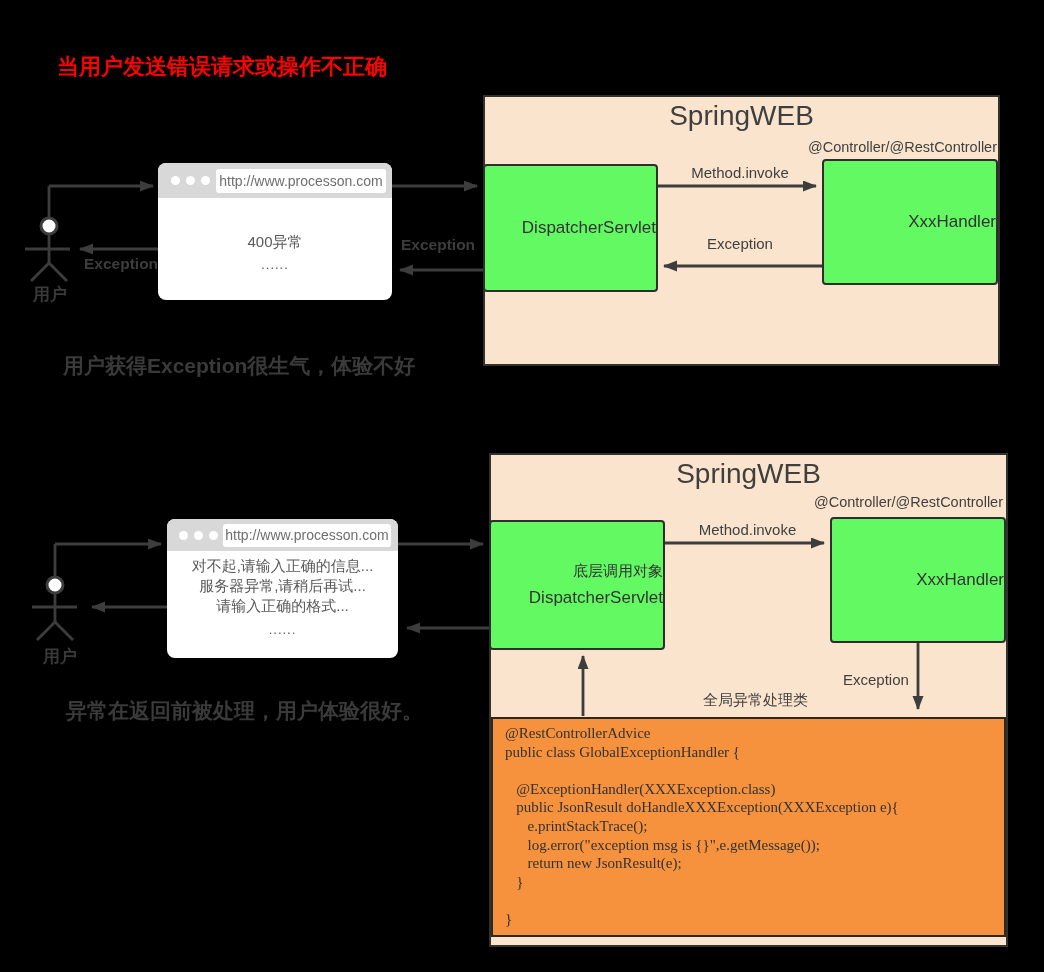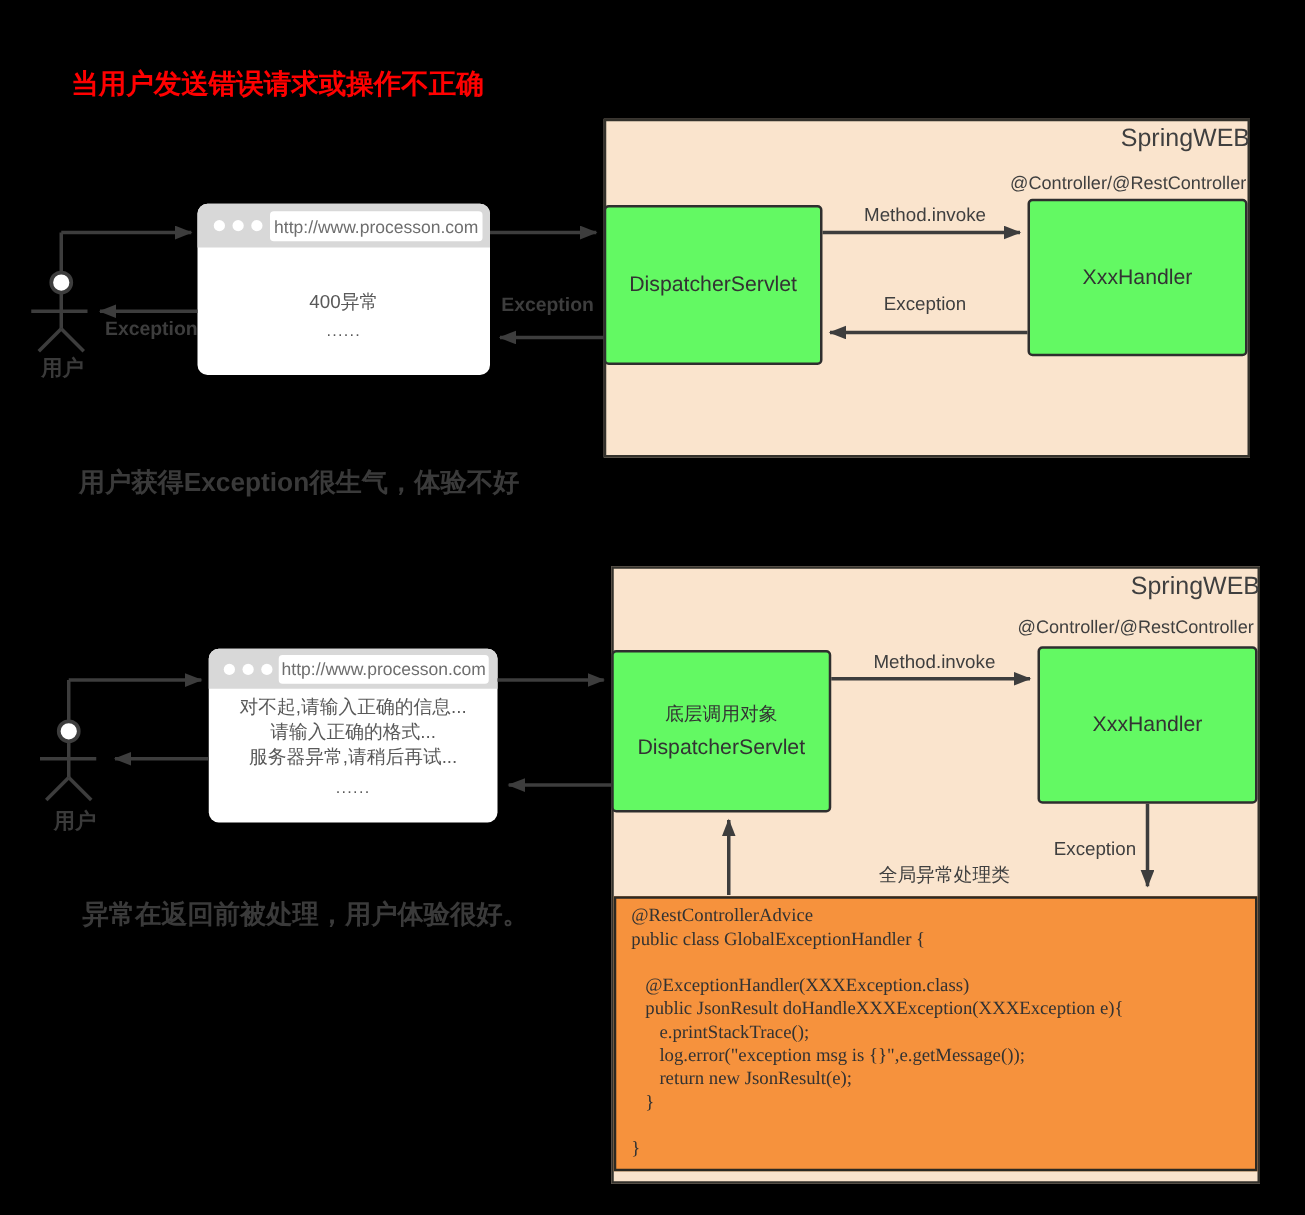--- a/index.html
+++ b/index.html
@@ -6,28 +6,28 @@
     --bg:#000000; --red:#ff0000; --peach:#fae4cd; --green:#63f963; --orange:#f6923d;
     --border:#33312b; --ink:#3f3f3f; --caption:#3a3a3a; --arrow:#3d3d3d;
     --browser-header:#d8d8d8; --browser-text:#595959; --url-text:#6e6e6e; --code-ink:#323232;
   }
   *{margin:0;padding:0;box-sizing:border-box;}
   body{background:var(--bg);font-family:"Liberation Sans",sans-serif;}
   .canvas{position:relative;width:1044px;height:972px;background:var(--bg);overflow:hidden;}
   .abs{position:absolute;}
 
   .red-title{font-size:22px;font-weight:bold;color:var(--red);white-space:nowrap;}
-  .caption{font-size:21px;font-weight:bold;color:var(--caption);white-space:nowrap;margin-top:20px;}
+  .caption{font-size:21px;font-weight:bold;color:var(--caption);white-space:nowrap;}
 
   .spring-container{background:var(--peach);border:2px solid var(--border);}
-  .spring-title{font-size:20px;color:var(--ink);text-align:right;white-space:nowrap;}
+  .spring-title{font-size:28px;color:var(--ink);text-align:center;white-space:nowrap;}
   .note{font-size:14.5px;color:var(--ink);text-align:right;white-space:nowrap;}
   .flow-label{font-size:15px;color:var(--ink);text-align:center;white-space:nowrap;}
   .green-box{background:var(--green);border:2px solid #2e2e2e;border-radius:4px;
-    display:flex;flex-direction:column;align-items:center;justify-content:center;
+    display:flex;flex-direction:column;align-items:flex-end;justify-content:center;
     color:#333333;font-size:17px;text-align:center;}
   .green-box .sub{font-size:15px;margin-bottom:7px;}
 
   .browser{background:#ffffff;border-radius:8px;box-shadow:0 1px 4px rgba(0,0,0,.35);}
   .browser .bar{background:var(--browser-header);border-radius:8px 8px 0 0;position:relative;width:100%;}
   .browser .dot{position:absolute;background:#ffffff;border-radius:50%;width:9px;height:9px;}
   .browser .url{position:absolute;background:#ffffff;border-radius:3px;color:var(--url-text);
     font-size:14px;text-align:center;white-space:nowrap;overflow:hidden;}
   .browser .content{color:var(--browser-text);font-size:15px;text-align:center;line-height:20px;}
   .browser .ellipsis{font-size:13px;letter-spacing:1px;}
@@ -110,22 +110,22 @@
 
   <div class="abs browser" style="left:167px;top:519px;width:231px;height:139px;">
     <div class="bar" style="height:32px;">
       <span class="dot" style="left:12px;top:12px;"></span>
       <span class="dot" style="left:27px;top:12px;"></span>
       <span class="dot" style="left:42px;top:12px;"></span>
       <div class="url" style="left:56px;top:5px;width:168px;height:23px;line-height:23px;">http://www.processon.com</div>
     </div>
     <div class="content" style="padding-top:5px;">
       <div>对不起,请输入正确的信息...</div>
+      <div>服务器异常,请稍后再试...</div>
       <div>请输入正确的格式...</div>
-      <div>服务器异常,请稍后再试...</div>
       <div class="ellipsis" style="margin-top:4px;">......</div>
     </div>
   </div>
 
   <div class="abs actor-label" style="left:43px;top:645px;">用户</div>
   <div class="abs caption" style="left:66px;top:697px;">异常在返回前被处理，用户体验很好。</div>
 
   <svg class="arrows" width="1044" height="972" viewBox="0 0 1044 972">
     <defs>
       <marker id="ah" markerUnits="userSpaceOnUse" markerWidth="15" markerHeight="12" refX="13" refY="5.5" orient="auto">

